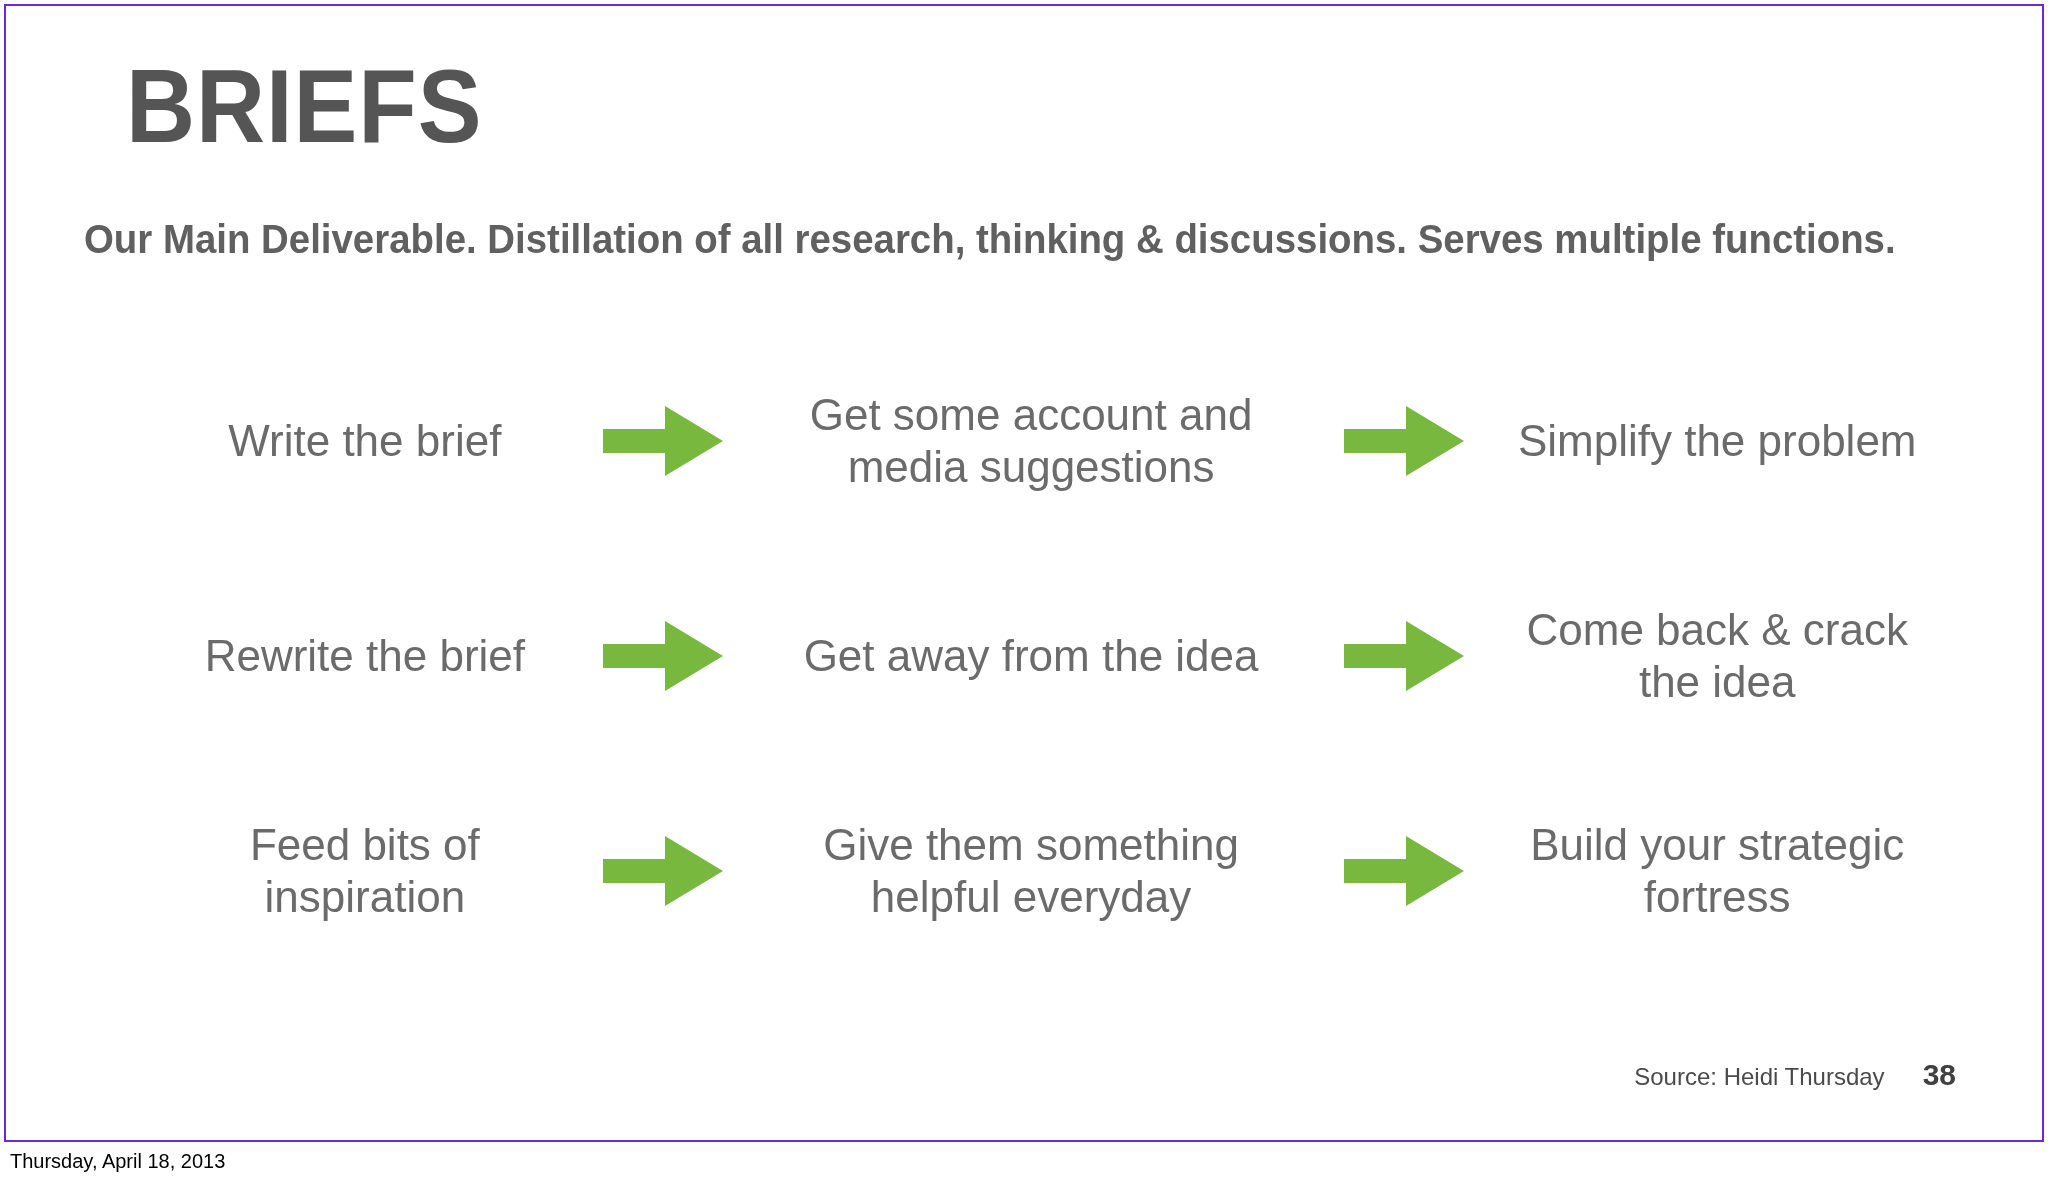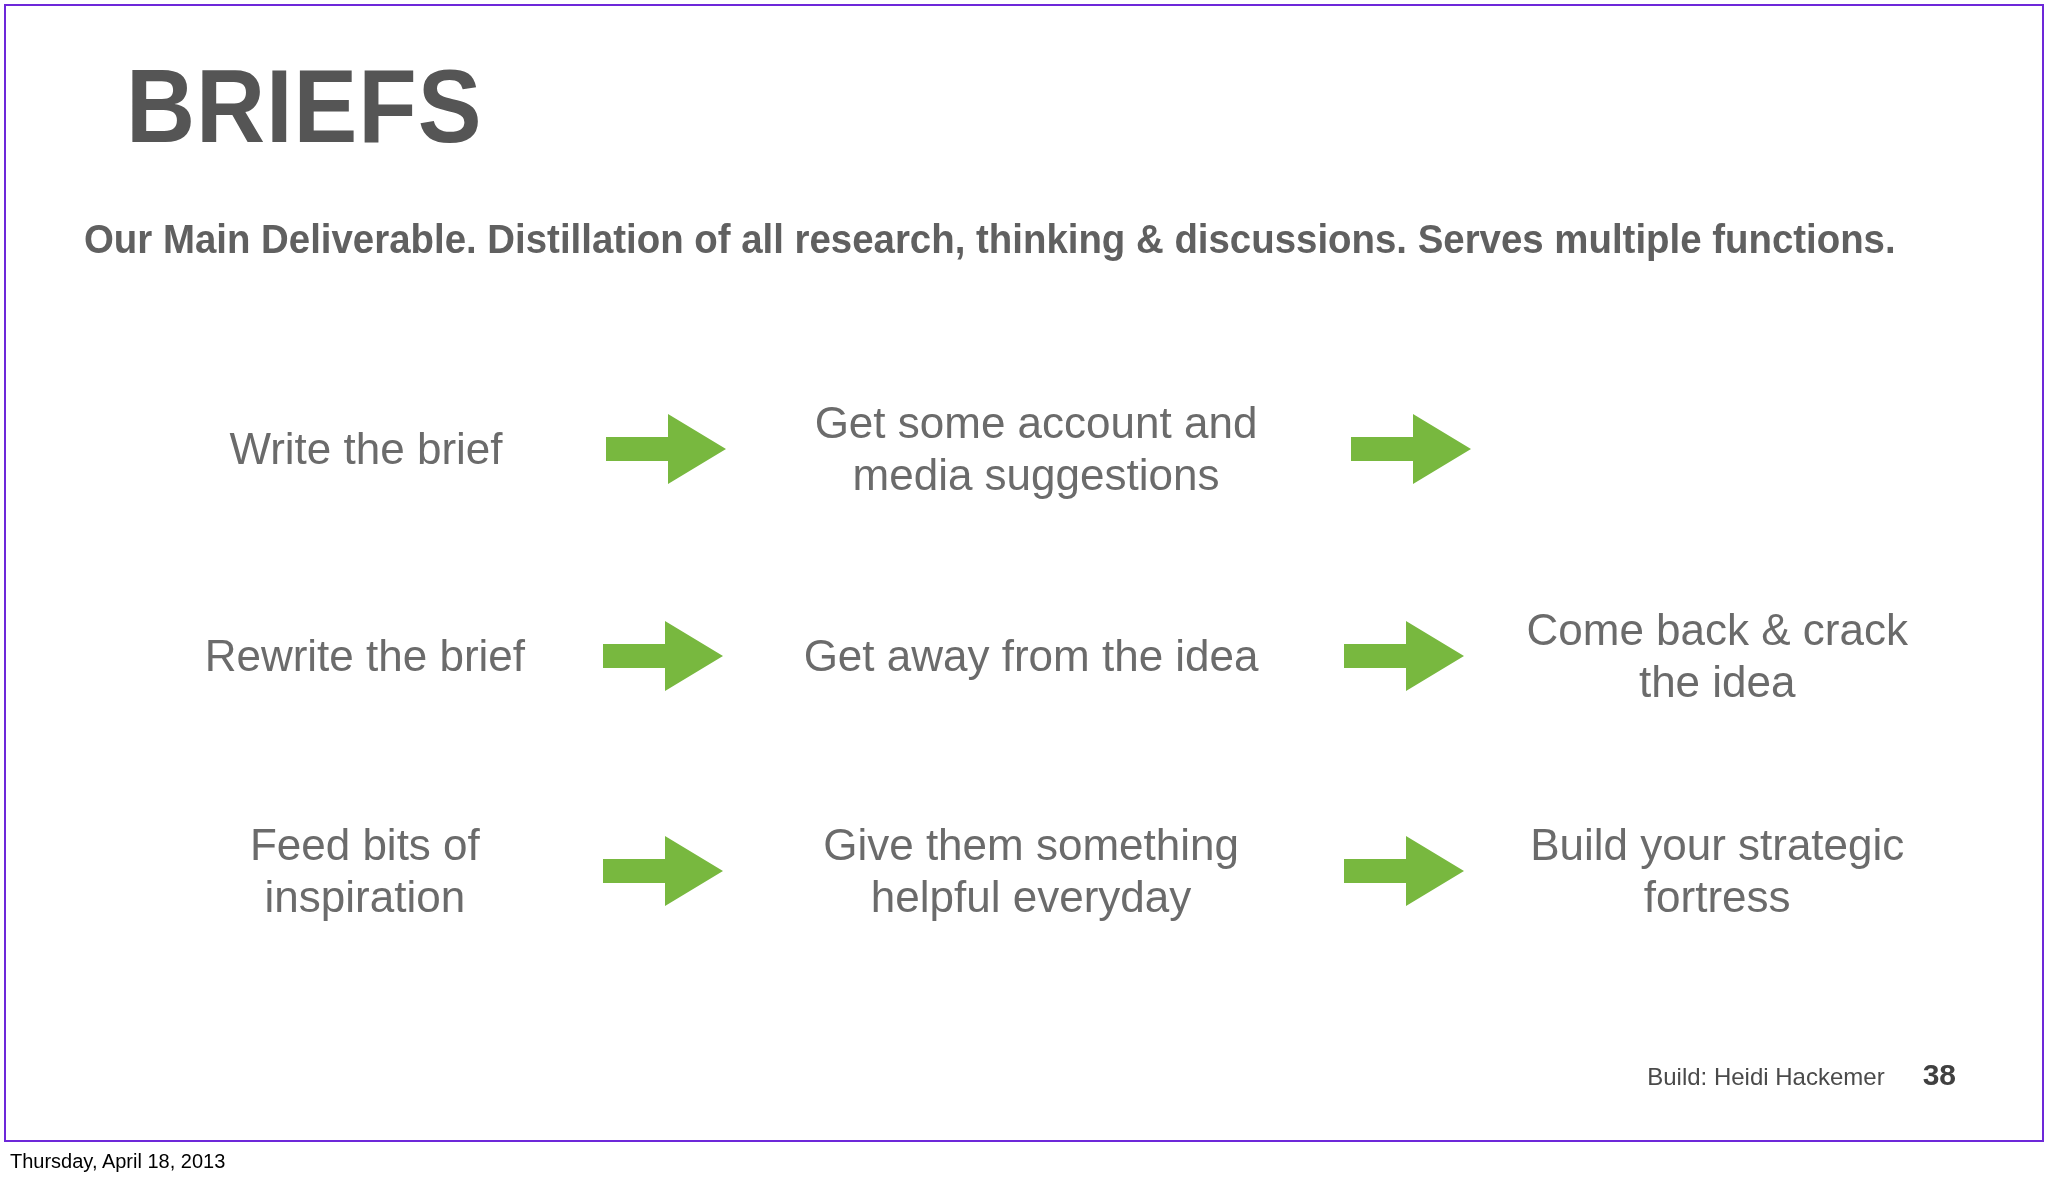--- a/index.html
+++ b/index.html
@@ -73,21 +73,21 @@
     height: 610px;
   }
   .flow-row {
     position: absolute;
     left: 0;
     width: 100%;
     height: 150px;
     display: flex;
     align-items: center;
   }
-  .flow-row.r0 { top: 18px; }
+  .flow-row.r0 { top: 10px; }
   .flow-row.r1 { top: 225px; }
   .flow-row.r2 { top: 440px; }
 
   .cell {
     display: flex;
     align-items: center;
     justify-content: center;
     text-align: center;
     color: #6b6b6b;
     font-family: "Liberation Sans", sans-serif;
@@ -174,20 +174,21 @@
           <svg class="arrow" viewBox="0 0 120 74">
             <polygon points="0,25 62,25 62,2 120,37 62,72 62,49 0,49" fill="#78b83f"></polygon>
           </svg>
         </div>
         <div class="cell cell-b">Get some account and media suggestions</div>
         <div class="arrow-cell wide">
           <svg class="arrow" viewBox="0 0 120 74">
             <polygon points="0,25 62,25 62,2 120,37 62,72 62,49 0,49" fill="#78b83f"></polygon>
           </svg>
         </div>
+        <div class="cell cell-c">Simplify the problem</div>
       </div>
 
       <div class="flow-row r1">
         <div class="cell cell-a">Rewrite the brief</div>
         <div class="arrow-cell">
           <svg class="arrow" viewBox="0 0 120 74">
             <polygon points="0,25 62,25 62,2 120,37 62,72 62,49 0,49" fill="#78b83f"></polygon>
           </svg>
         </div>
         <div class="cell cell-b">Get away from the idea</div>
@@ -211,21 +212,21 @@
           <svg class="arrow" viewBox="0 0 120 74">
             <polygon points="0,25 62,25 62,2 120,37 62,72 62,49 0,49" fill="#78b83f"></polygon>
           </svg>
         </div>
         <div class="cell cell-c">Build your strategic fortress</div>
       </div>
 
     </div>
 
     <div class="source-line">
-      <span class="source-text">Build: Heidi Hackemer</span>
+      <span class="source-text">Source: Heidi Thursday</span>
       <span class="page-number">38</span>
     </div>
 
   </div>
 </div>
 
 <div class="date-bar">
   <span class="date-text">Thursday, April 18, 2013</span>
 </div>
 

